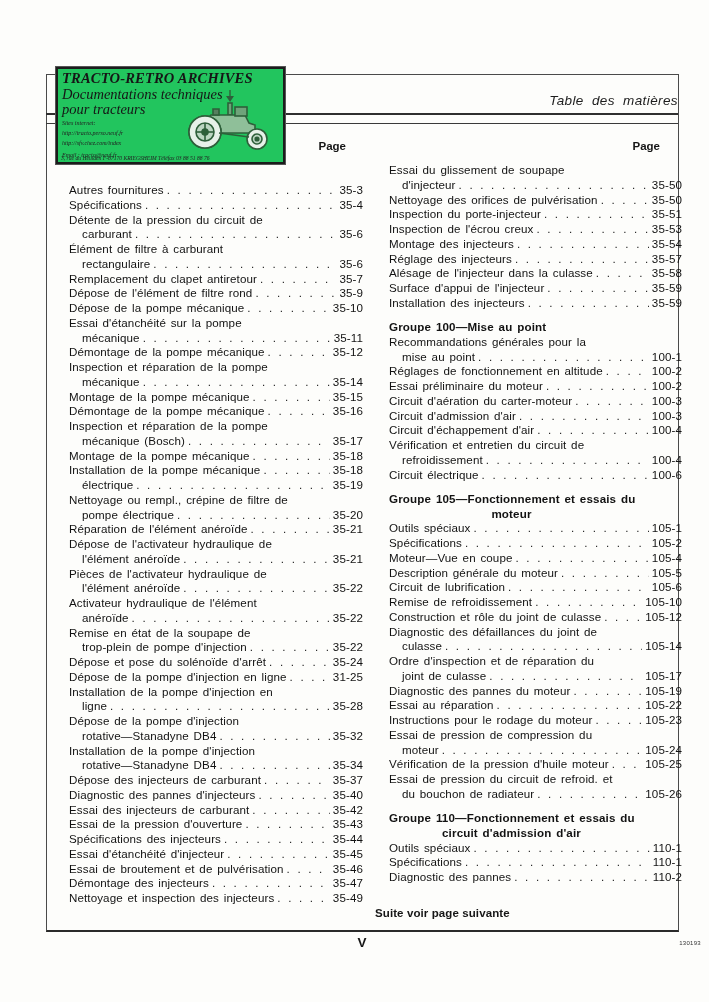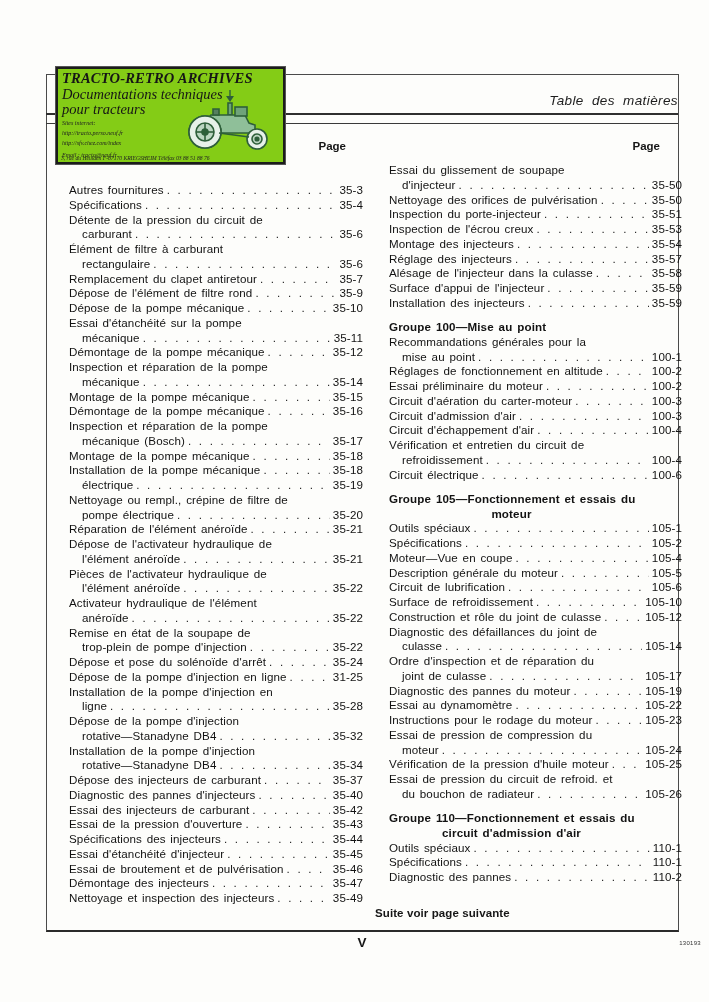--- a/index.html
+++ b/index.html
@@ -13,21 +13,21 @@
     border:1px solid #4a4a4a;border-bottom:2px solid #2a2a2a;}
   .rule-a{position:absolute;left:46px;width:632px;top:113px;height:2px;background:#2f2f2f;}
   .rule-b{position:absolute;left:46px;width:632px;top:123px;height:1px;background:#3a3a3a;}
   .page-title{
     position:absolute;left:46px;width:632px;top:93px;text-align:right;
     font-style:italic;font-size:13.5px;word-spacing:4px;letter-spacing:.4px;color:#1d1d1d;
   }
   
   .stamp{
     position:absolute;left:56px;top:67px;width:229px;height:97px;
-    background:#84cc16;border:2px solid #1c1c1c;box-shadow:0 0 0 1px #555;
+    background:#22c55e;border:2px solid #1c1c1c;box-shadow:0 0 0 1px #555;
     z-index:5;padding:2px 4px;box-sizing:border-box;
     font-family:"Liberation Serif",serif;
   }
   .stamp .s1{font-size:14.5px;letter-spacing:.2px;line-height:15px;font-style:italic;font-weight:600;}
   .stamp .s2{font-size:14.5px;font-style:italic;line-height:16px;}
   .stamp .s3{font-size:14.5px;font-style:italic;line-height:15px;}
   .stamp .tiny{font-size:6px;font-style:italic;line-height:7px;margin-top:3px;color:#222;}
   .stamp .tiny.gap{margin-top:5px;}
   .stamp .addr{position:absolute;left:3px;right:3px;bottom:1px;font-size:5.6px;font-style:italic;
     white-space:nowrap;overflow:hidden;color:#222;}
@@ -417,21 +417,21 @@
         <span class="t">Description générale du moteur</span>
         <span class="dots"></span>
         <span class="pnum">105-5</span>
       </div>
       <div class="line flex">
         <span class="t">Circuit de lubrification</span>
         <span class="dots"></span>
         <span class="pnum">105-6</span>
       </div>
       <div class="line flex">
-        <span class="t">Surface de refroidissement</span>
+        <span class="t">Remise de refroidissement</span>
         <span class="dots"></span>
         <span class="pnum">105-10</span>
       </div>
       <div class="line flex">
         <span class="t">Construction et rôle du joint de culasse</span>
         <span class="dots"></span>
         <span class="pnum">105-12</span>
       </div>
       <div class="line"><span class="t">Diagnostic des défaillances du joint de</span></div>
       <div class="line cont flex">
@@ -444,21 +444,21 @@
         <span class="t">joint de culasse</span>
         <span class="dots"></span>
         <span class="pnum">105-17</span>
       </div>
       <div class="line flex">
         <span class="t">Diagnostic des pannes du moteur</span>
         <span class="dots"></span>
         <span class="pnum">105-19</span>
       </div>
       <div class="line flex">
-        <span class="t">Essai au dynamomètre</span>
+        <span class="t">Essai au réparation</span>
         <span class="dots"></span>
         <span class="pnum">105-22</span>
       </div>
       <div class="line flex">
         <span class="t">Instructions pour le rodage du moteur</span>
         <span class="dots"></span>
         <span class="pnum">105-23</span>
       </div>
       <div class="line"><span class="t">Essai de pression de compression du</span></div>
       <div class="line cont flex">

